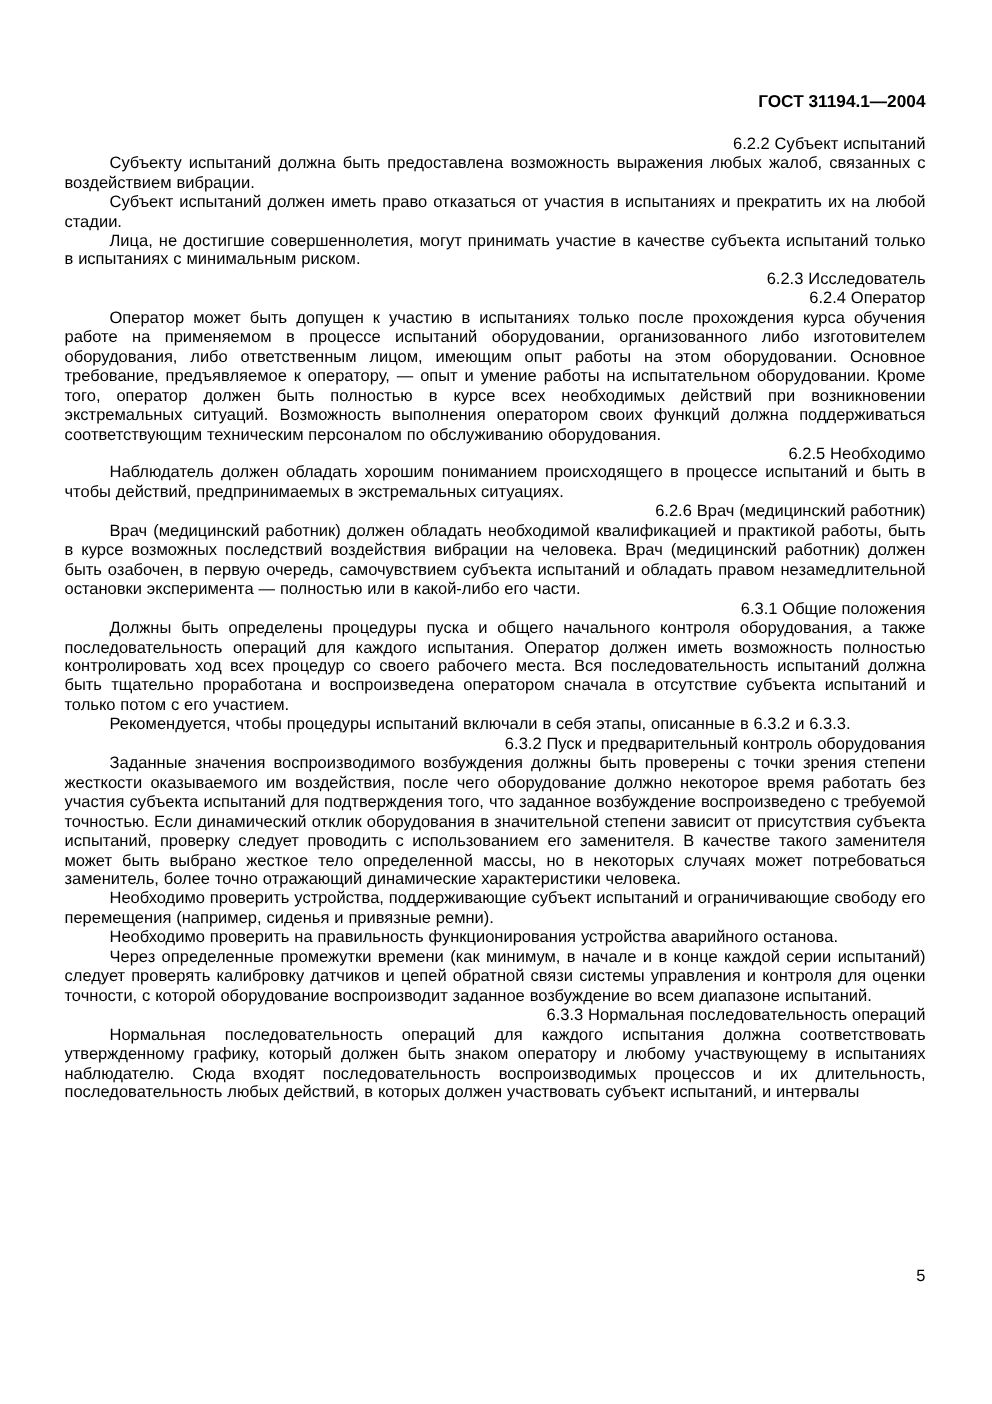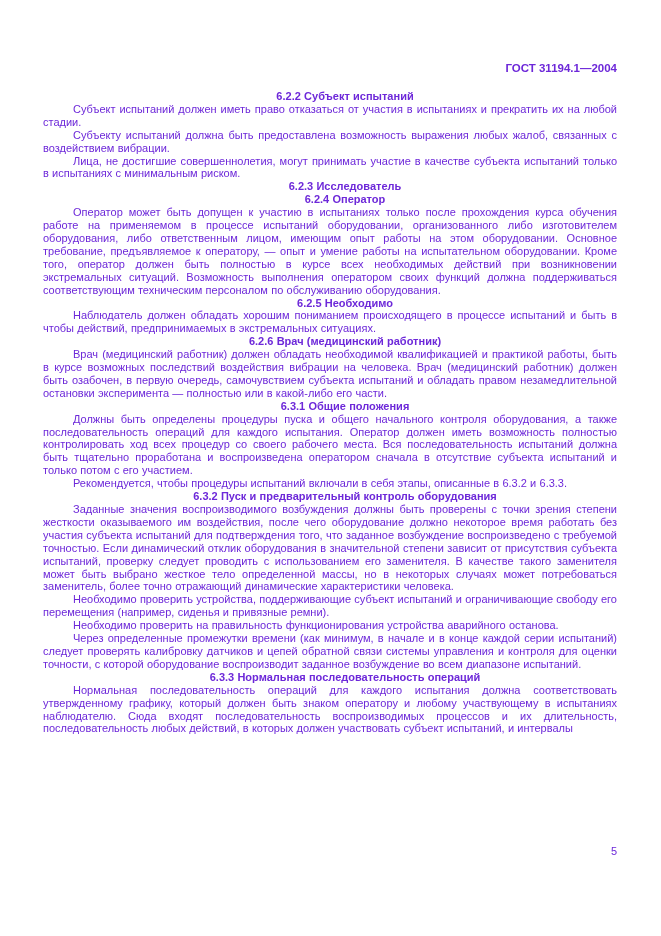--- a/index.html
+++ b/index.html
@@ -5,21 +5,21 @@
   html, body {
     margin: 0;
     padding: 0;
     background: #ffffff;
   }
   .page {
     position: relative;
     width: 661px;
     height: 936px;
     background: #ffffff;
-    color: #6d28d9;
+    color: #000000;
     font-family: "Liberation Sans", sans-serif;
     overflow: hidden;
     border-radius: 16px;
   }
   .doc-header {
     position: absolute;
     top: 61px;
     left: 43px;
     right: 44px;
     text-align: right;
@@ -35,43 +35,43 @@
   }
   .block {
     margin: 0;
     font-size: 11px;
     line-height: 12.9px;
     text-align: justify;
     text-indent: 30px;
     word-spacing: 0.2px;
   }
   .heading {
-    font-weight: bold;
-    text-align: center;
+    font-weight: normal;
+    text-align: right;
   }
   .page-footer {
     position: absolute;
     top: 845px;
     left: 43px;
     right: 44px;
     text-align: right;
     font-size: 11px;
     line-height: 13px;
   }
 </style>
 </head>
 <body>
 
 <div class="page">
   <div class="doc-header">ГОСТ 31194.1—2004</div>
 
   <div class="doc-body">
       <p class="block heading">6.2.2 Субъект испытаний</p>
+      <p class="block paragraph">Субъекту испытаний должна быть предоставлена возможность выражения любых жалоб, связанных с воздействием вибрации.</p>
       <p class="block paragraph">Субъект испытаний должен иметь право отказаться от участия в испытаниях и прекратить их на любой стадии.</p>
-      <p class="block paragraph">Субъекту испытаний должна быть предоставлена возможность выражения любых жалоб, связанных с воздействием вибрации.</p>
       <p class="block paragraph">Лица, не достигшие совершеннолетия, могут принимать участие в качестве субъекта испытаний только в испытаниях с минимальным риском.</p>
       <p class="block heading">6.2.3 Исследователь</p>
       <p class="block heading">6.2.4 Оператор</p>
       <p class="block paragraph">Оператор может быть допущен к участию в испытаниях только после прохождения курса обучения работе на применяемом в процессе испытаний оборудовании, организованного либо изготовителем оборудования, либо ответственным лицом, имеющим опыт работы на этом оборудовании. Основное требование, предъявляемое к оператору, — опыт и умение работы на испытательном оборудовании. Кроме того, оператор должен быть полностью в курсе всех необходимых действий при возникновении экстремальных ситуаций. Возможность выполнения оператором своих функций должна поддерживаться соответствующим техническим персоналом по обслуживанию оборудования.</p>
       <p class="block heading">6.2.5 Необходимо</p>
       <p class="block paragraph">Наблюдатель должен обладать хорошим пониманием происходящего в процессе испытаний и быть в чтобы действий, предпринимаемых в экстремальных ситуациях.</p>
       <p class="block heading">6.2.6 Врач (медицинский работник)</p>
       <p class="block paragraph">Врач (медицинский работник) должен обладать необходимой квалификацией и практикой работы, быть в курсе возможных последствий воздействия вибрации на человека. Врач (медицинский работник) должен быть озабочен, в первую очередь, самочувствием субъекта испытаний и обладать правом незамедлительной остановки эксперимента — полностью или в какой-либо его части.</p>
       <p class="block heading">6.3.1 Общие положения</p>
       <p class="block paragraph">Должны быть определены процедуры пуска и общего начального контроля оборудования, а также последовательность операций для каждого испытания. Оператор должен иметь возможность полностью контролировать ход всех процедур со своего рабочего места. Вся последовательность испытаний должна быть тщательно проработана и воспроизведена оператором сначала в отсутствие субъекта испытаний и только потом с его участием.</p>

